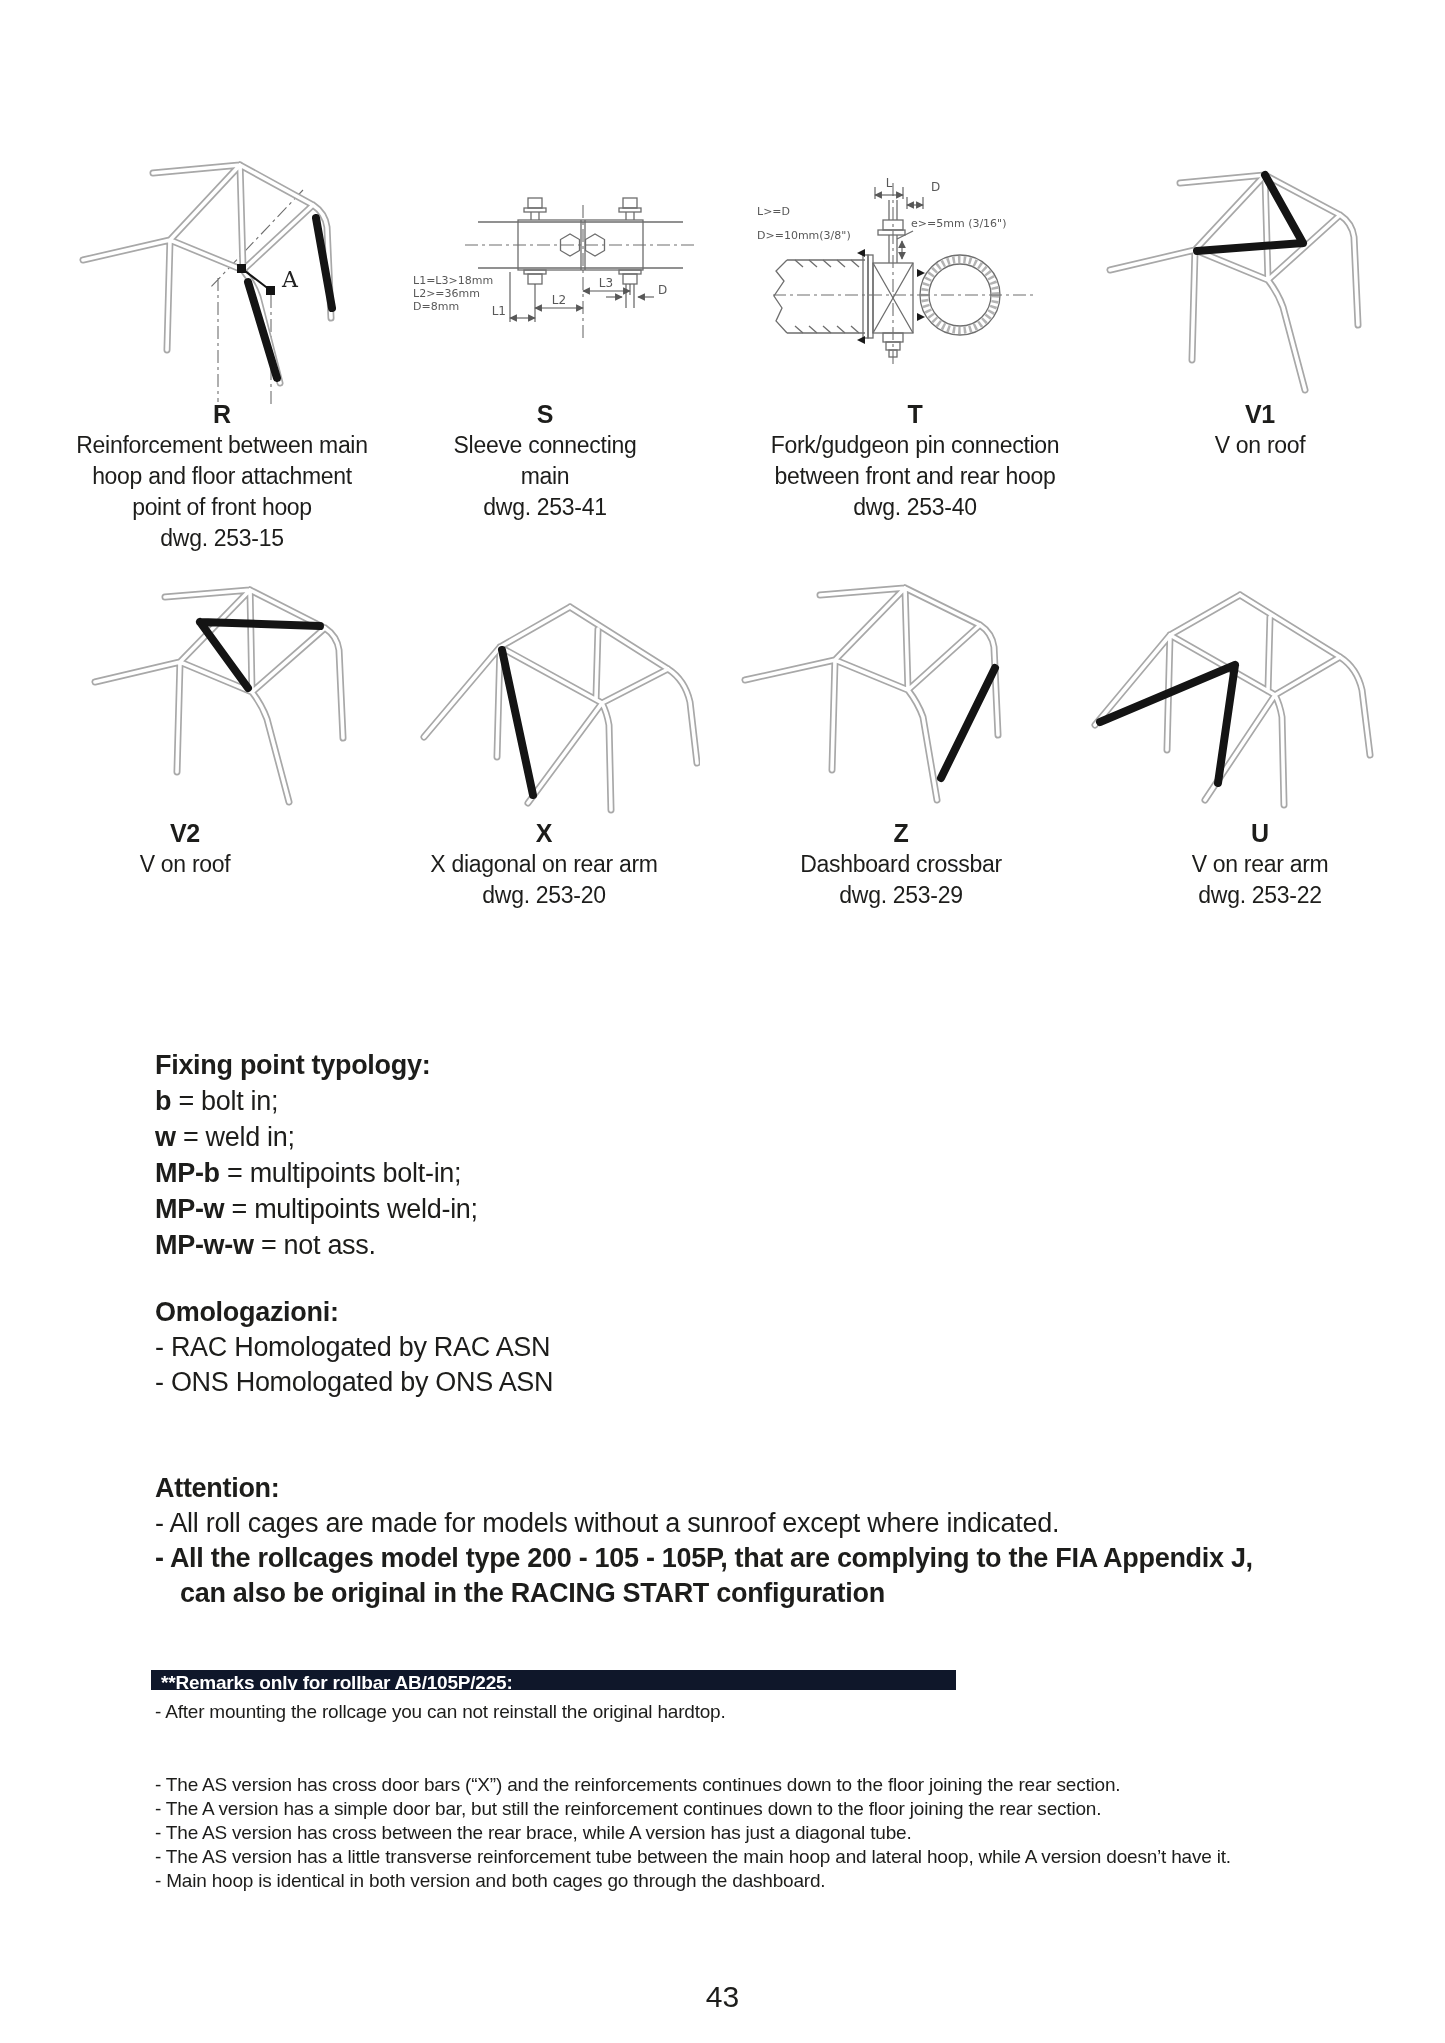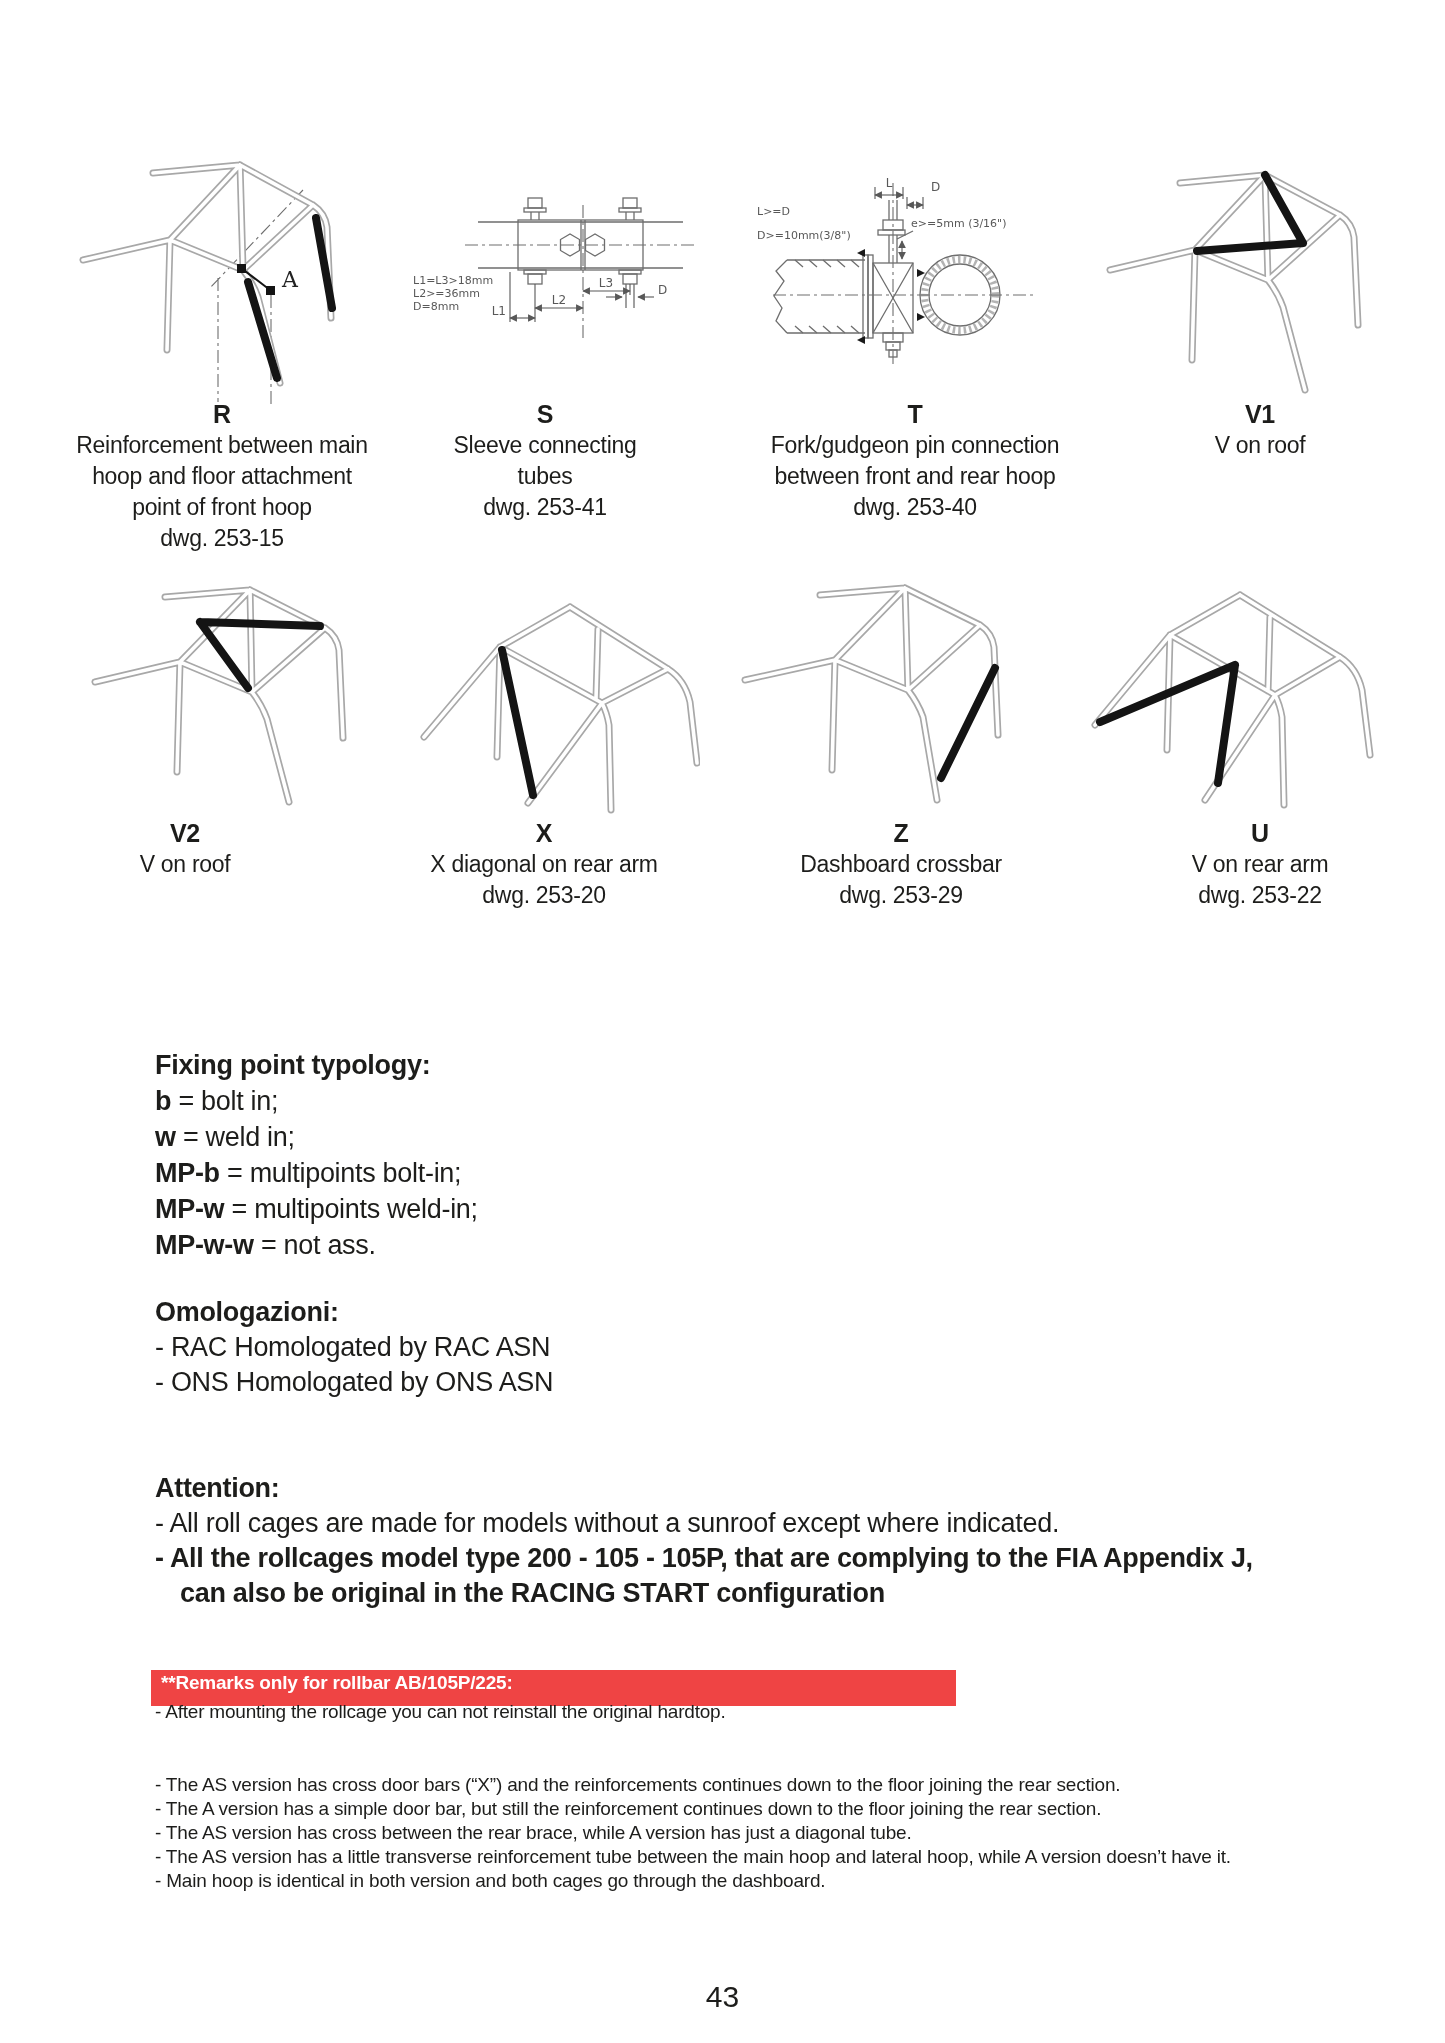--- a/index.html
+++ b/index.html
@@ -6,21 +6,21 @@
   .page{position:relative;width:1445px;height:2043px;background:#ffffff;overflow:hidden;
         font-family:"Liberation Sans","DejaVu Sans",sans-serif;color:#1d1d1b;}
   .abs{position:absolute;}
   .cap{position:absolute;width:360px;text-align:center;font-size:23px;line-height:31px;
        letter-spacing:-0.3px;color:#1d1d1b;}
   .cap .lbl{font-weight:bold;font-size:25px;}
   .txt{position:absolute;left:155px;font-size:27px;line-height:36px;letter-spacing:-0.3px;}
   .txt .hd{font-weight:bold;}
   .bold-line{font-weight:bold;}
   .indent{margin-left:25px;}
-  .bar{position:absolute;left:151px;height:36px;background:#ef4444;color:#ffffff;
+  .bar{position:absolute;left:151px;height:20px;background:#0f172a;color:#ffffff;
        font-weight:bold;font-size:19px;line-height:26px;padding-left:10px;box-sizing:border-box;
        letter-spacing:-0.2px;}
   .small{position:absolute;left:155px;font-size:19px;line-height:24px;letter-spacing:-0.2px;}
   .pagenum{position:absolute;left:0;top:1980px;width:1445px;text-align:center;font-size:30px;}
   
   .tube-o{fill:none;stroke:#a8a8a8;stroke-width:7;stroke-linecap:round;stroke-linejoin:round;}
   .tube-i{fill:none;stroke:#ffffff;stroke-width:3.6;stroke-linecap:round;stroke-linejoin:round;}
   .hl{fill:none;stroke:#141414;stroke-width:8;stroke-linecap:round;}
   .tl{fill:none;stroke:#6e6e6e;stroke-width:1.3;}
   .dim{fill:none;stroke:#585858;stroke-width:1.1;}
@@ -223,21 +223,21 @@
     <div class="lbl">R</div>
     <div>Reinforcement between main</div>
     <div>hoop and floor attachment</div>
     <div>point of front hoop</div>
     <div>dwg. 253-15</div>
   </div>
 
   <div class="cap" style="left:365px;top:399px">
     <div class="lbl">S</div>
     <div>Sleeve connecting</div>
-    <div>tubes</div>
+    <div>main</div>
     <div>dwg. 253-41</div>
   </div>
 
   <div class="cap" style="left:735px;top:399px">
     <div class="lbl">T</div>
     <div>Fork/gudgeon pin connection</div>
     <div>between front and rear hoop</div>
     <div>dwg. 253-40</div>
   </div>
 

